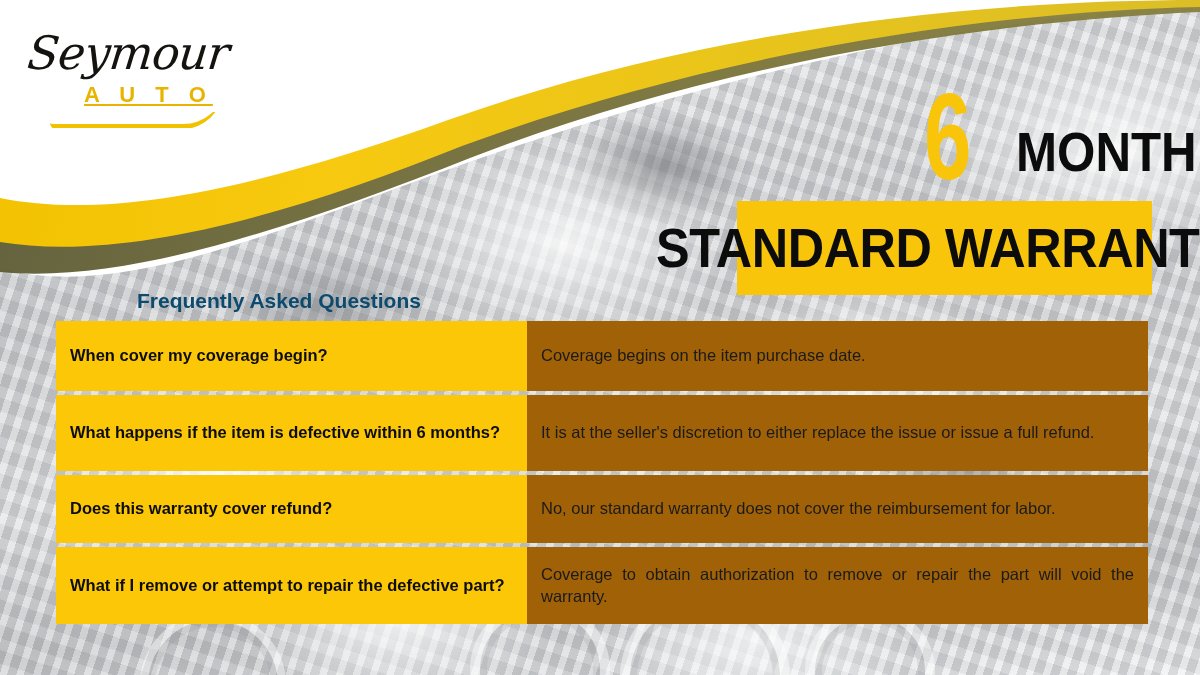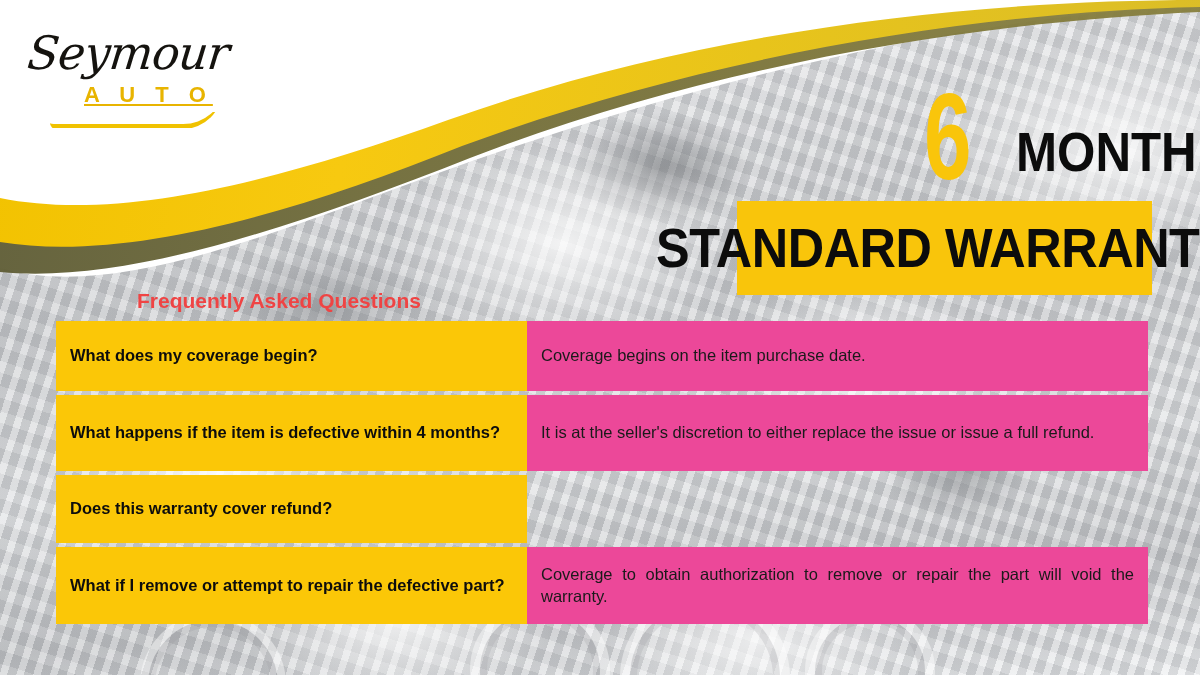--- a/index.html
+++ b/index.html
@@ -185,21 +185,21 @@
   }
 
   
   .faq-heading {
     position: absolute;
     left: 137px;
     top: 289px;
     font-family: "Liberation Sans", sans-serif;
     font-weight: bold;
     font-size: 21px;
-    color: #ef4444;
+    color: #0c4a6e;
     white-space: nowrap;
   }
 
   
   .faq-table {
     position: absolute;
     left: 56px;
     top: 321px;
     width: 1092px;
   }
@@ -221,21 +221,21 @@
   }
   .faq-q-text {
     font-family: "Liberation Sans", sans-serif;
     font-weight: bold;
     font-size: 16.5px;
     line-height: 1.28;
     color: #0d0d0d;
   }
   .faq-a {
     flex: 1 1 auto;
-    background: #ec4899;
+    background: #a16207;
     padding: 14px 14px 14px 14px;
     box-sizing: border-box;
     display: flex;
     align-items: center;
   }
   .faq-a-text {
     font-family: "Liberation Sans", sans-serif;
     font-size: 16.5px;
     line-height: 1.30;
     color: #1a1a1a;
@@ -277,40 +277,43 @@
   <div class="warranty-banner">
     <span class="warranty-text">STANDARD WARRANTY</span>
   </div>
 
   <div class="faq-heading">Frequently Asked Questions</div>
 
   <div class="faq-table">
 
     <div class="faq-row row-h1">
       <div class="faq-q">
-        <span class="faq-q-text">What does my coverage begin?</span>
+        <span class="faq-q-text">When cover my coverage begin?</span>
       </div>
       <div class="faq-a">
         <span class="faq-a-text">Coverage begins on the item purchase date.</span>
       </div>
     </div>
 
     <div class="faq-row row-h2">
       <div class="faq-q">
-        <span class="faq-q-text">What happens if the item is defective within 4 months?</span>
+        <span class="faq-q-text">What happens if the item is defective within 6 months?</span>
       </div>
       <div class="faq-a">
         <span class="faq-a-text">It is at the seller's discretion to either replace the issue or issue a full refund.</span>
       </div>
     </div>
 
     <div class="faq-row row-h3">
       <div class="faq-q">
         <span class="faq-q-text">Does this warranty cover refund?</span>
       </div>
+      <div class="faq-a">
+        <span class="faq-a-text">No, our standard warranty does not cover the reimbursement for labor.</span>
+      </div>
     </div>
 
     <div class="faq-row row-h4">
       <div class="faq-q">
         <span class="faq-q-text">What if I remove or attempt to repair the defective part?</span>
       </div>
       <div class="faq-a">
         <span class="faq-a-text">Coverage to obtain authorization to remove or repair the part will void the warranty.</span>
       </div>
     </div>

